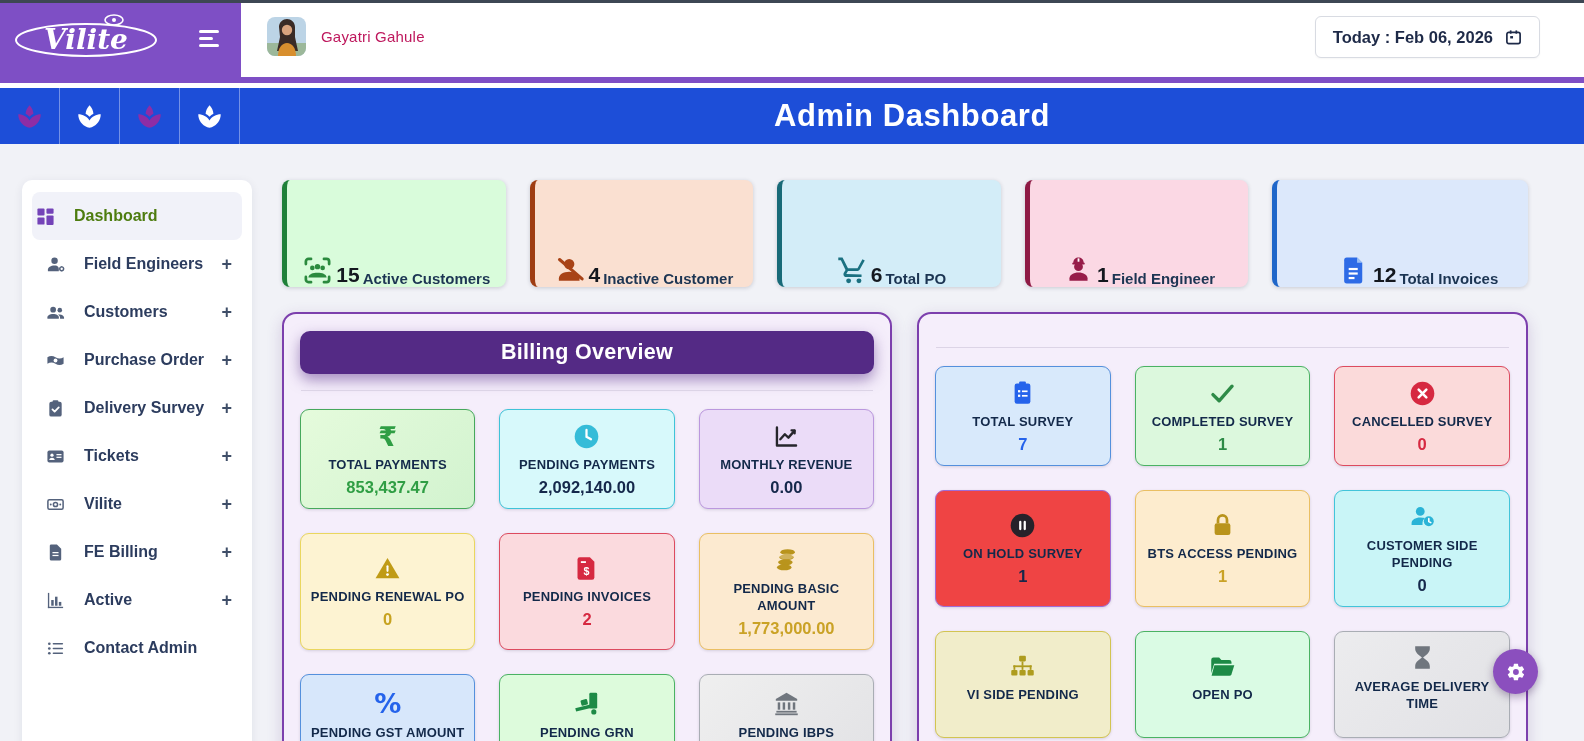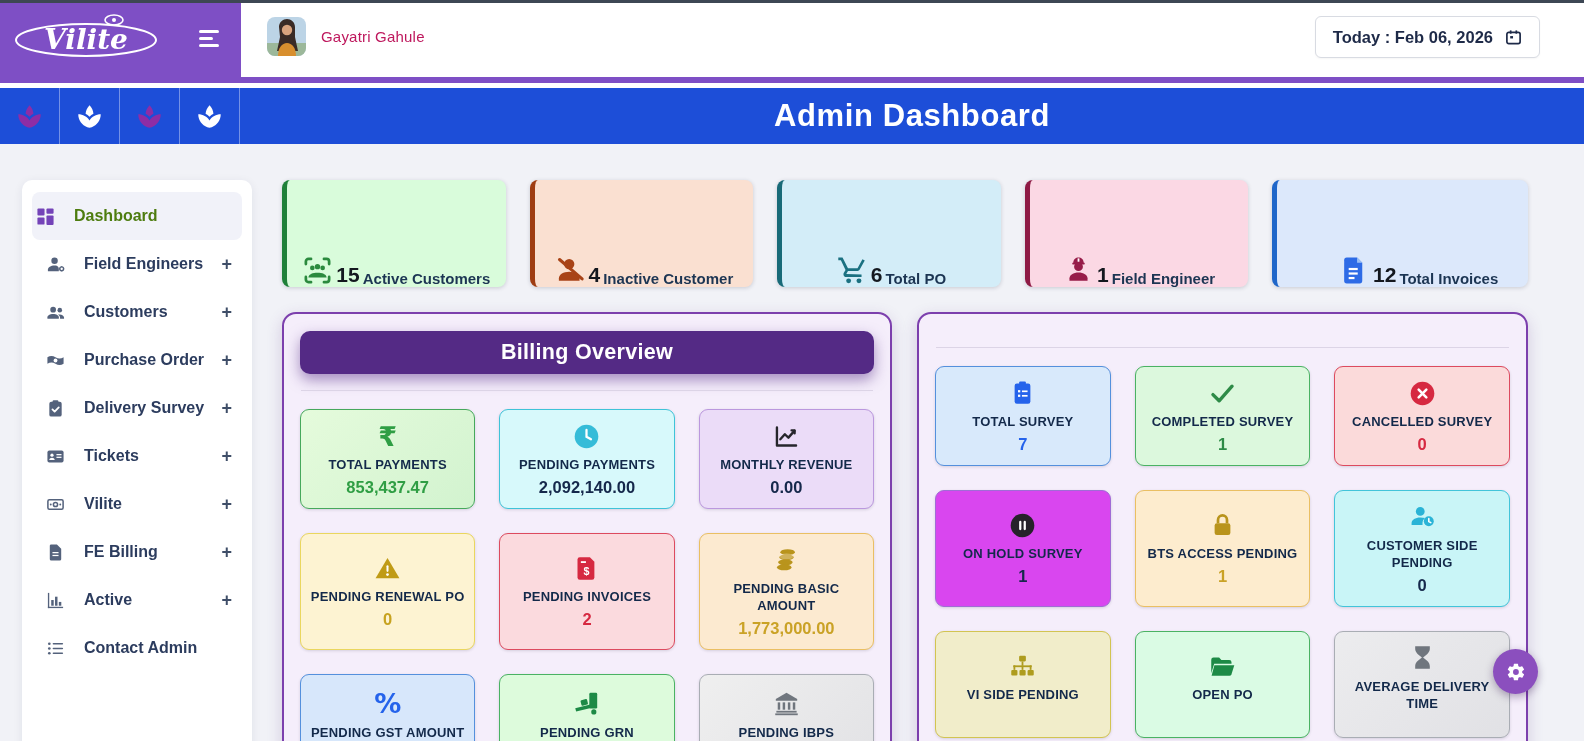--- a/index.html
+++ b/index.html
@@ -85,21 +85,21 @@
   .b4 { background:#fdf3d2; border-color:#ead65e; } .b4 .mc-icon{color:#c09b16;} .b4 .mc-value{color:#c7a21f;}
   .b5 { background:#fbdade; border-color:#dd4a5f; } .b5 .mc-icon{color:#d62941;} .b5 .mc-value{color:#d62941;}
   .b6 { background:#fcead0; border-color:#eabf63; } .b6 .mc-icon{color:#b9941c;} .b6 .mc-value{color:#caa226;}
   .b7 { background:#d7e7fb; border-color:#5490dd; } .b7 .mc-icon{color:#2563eb;}
   .b8 { background:#ddfbdc; border-color:#4ab263; } .b8 .mc-icon{color:#1d8a46;}
   .b9 { background:linear-gradient(135deg,#efefef,#e2e2e5); border-color:#a9adb4; } .b9 .mc-icon{color:#70767e;}
 
   .d1 { background:#d8e9fb; border-color:#5490dd; } .d1 .mc-icon{color:#2563eb;} .d1 .mc-value{color:#2563eb;}
   .d2 { background:#dcf8dd; border-color:#4ab263; } .d2 .mc-icon{color:#2e8b47;} .d2 .mc-value{color:#2e8b47;}
   .d3 { background:#fbdada; border-color:#dd4a5f; } .d3 .mc-icon{color:#d62941;} .d3 .mc-value{color:#d62941;}
-  .d4 { background:#d946ef; border-color:#a06cd5; } .d4 .mc-icon{color:#26222a;}
+  .d4 { background:#ef4444; border-color:#a06cd5; } .d4 .mc-icon{color:#26222a;}
   .d5 { background:#fdecce; border-color:#eabf63; } .d5 .mc-icon{color:#b9941c;} .d5 .mc-value{color:#caa226;}
   .d6 { background:#c9f5f7; border-color:#42c4da; } .d6 .mc-icon{color:#2ab3d6;}
   .d7 { background:#f1edca; border-color:#d2c452; } .d7 .mc-icon{color:#ae9c1e;}
   .d8 { background:#dafbe4; border-color:#4ab263; } .d8 .mc-icon{color:#1d8a46;}
   .d9 { background:linear-gradient(135deg,#ececee,#e1e1e5); border-color:#a9adb4; } .d9 .mc-icon{color:#70767e;}
 
   
   .fab { position:absolute; left:1493px; top:649px; width:45px; height:45px; border-radius:50%;
       background:#8b4fbe; display:flex; align-items:center; justify-content:center;
       box-shadow:0 3px 9px rgba(40,10,70,.35); cursor:pointer; z-index:30; color:#fff; }

